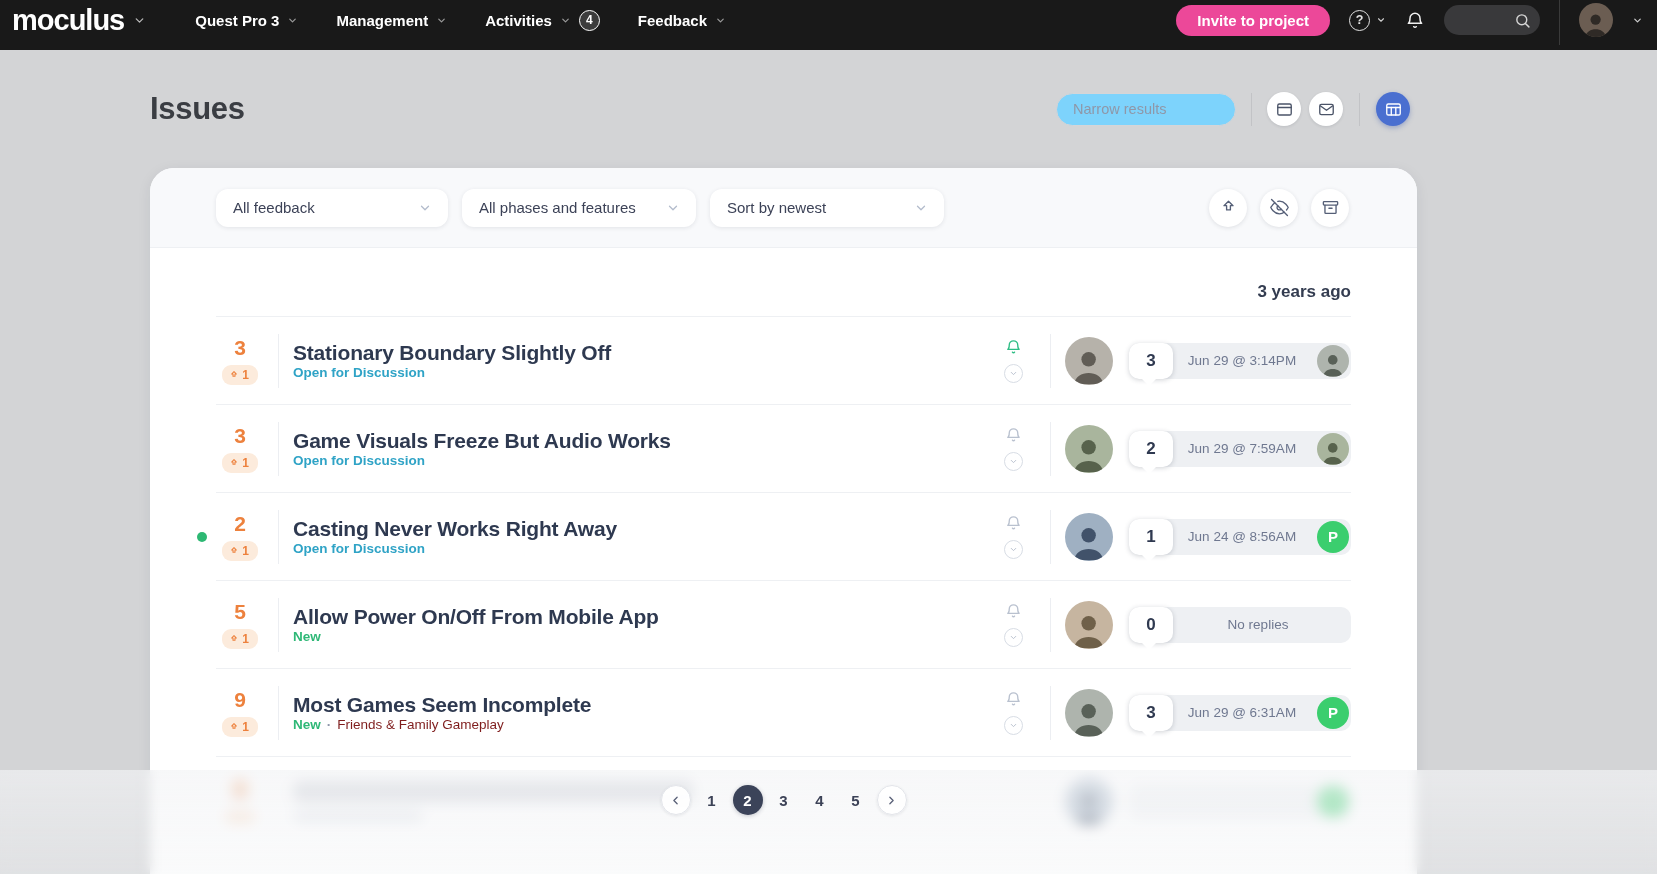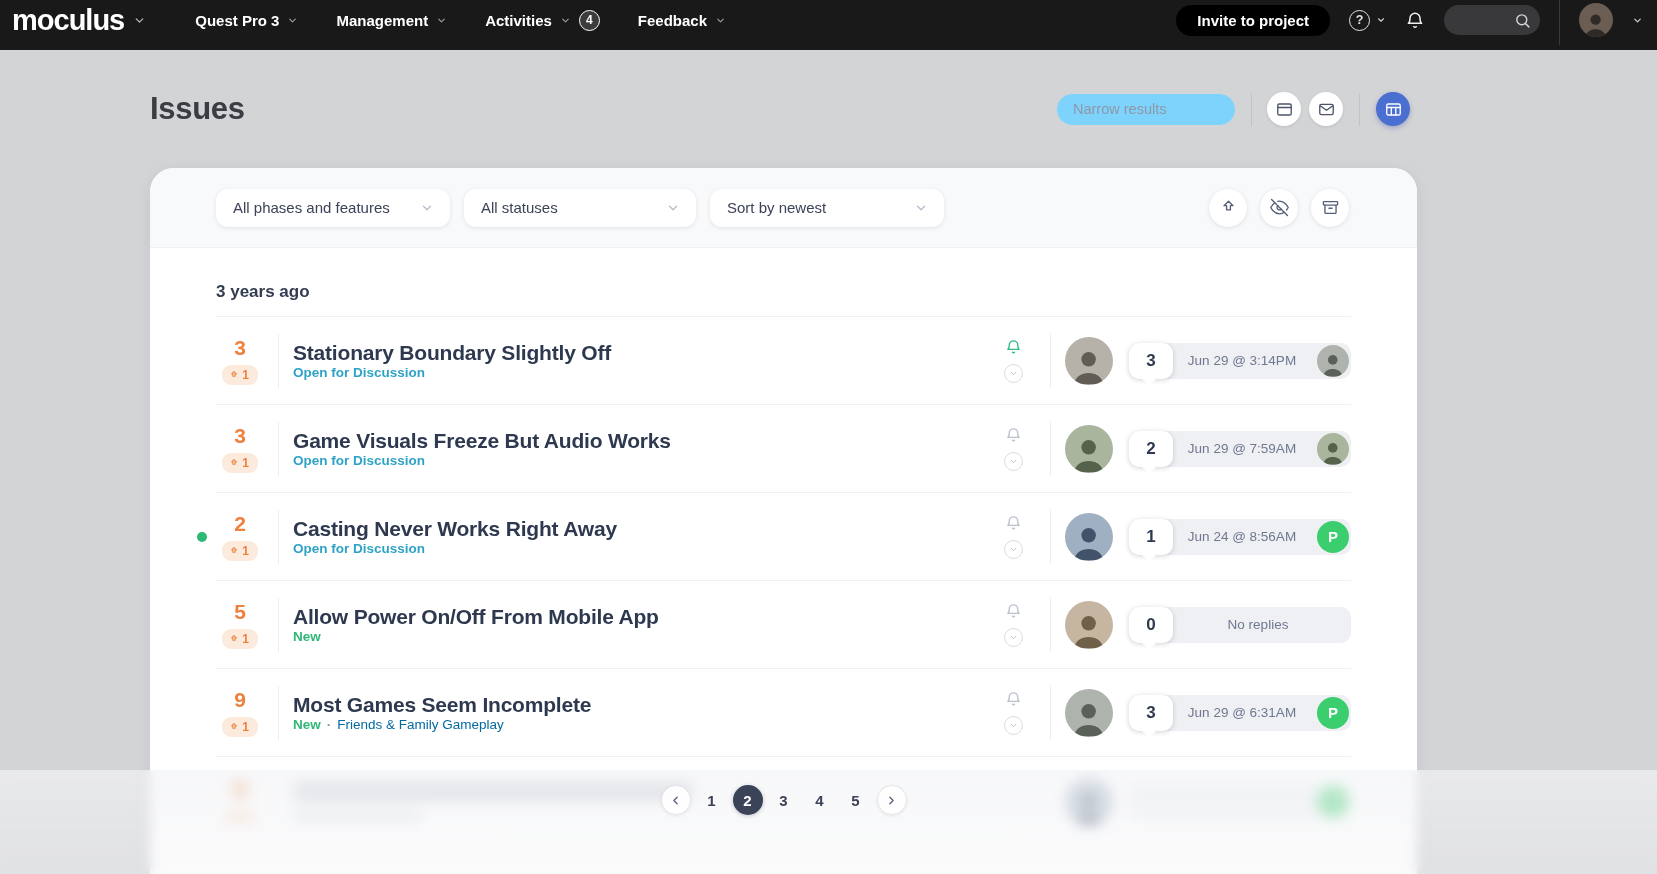--- a/index.html
+++ b/index.html
@@ -18,21 +18,21 @@
   .logo-wrap { display:flex; align-items:center; gap:9px; cursor:pointer; }
   .logo { color:#fff; font-size:29px; font-weight:700; letter-spacing:-1px; line-height:1; }
   .nav-chev { color:#b9b9b9; }
   .nav-items { display:flex; align-items:center; margin-left:30px; }
   .nav-item { display:flex; align-items:center; gap:8px; color:#fff;
     font-size:15px; font-weight:700; padding:0 19px; cursor:pointer; height:50px; }
   .nav-badge { width:21px; height:21px; border-radius:50%; border:1.5px solid #fff;
     background:#3c3c3c; color:#fff; font-size:12px; font-weight:700;
     display:grid; place-items:center; }
   .topnav-right { margin-left:auto; display:flex; align-items:center; gap:19px; }
-  .invite-btn { background:#000000; color:#fff; border:none; height:31px;
+  .invite-btn { background:#ec4899; color:#fff; border:none; height:31px;
     padding:0 21px; border-radius:16px; font-size:15px; font-weight:700;
     font-family:inherit; cursor:pointer; }
   .help-wrap { display:flex; align-items:center; gap:6px; cursor:pointer; }
   .help-circle { width:21px; height:21px; border-radius:50%; border:1.6px solid #e3e3e3;
     color:#e3e3e3; display:grid; place-items:center; font-size:12.5px; font-weight:700; }
   .help-circle::before { content:"?"; }
   .icon-btn-dark { color:#f0f0f0; background:none; border:none; cursor:pointer; padding:0; }
   .top-search { width:96px; height:30px; border-radius:15px; background:#39393b;
     display:flex; align-items:center; justify-content:flex-end; padding:0 9px; }
   .top-search input { background:transparent; border:none; outline:none; width:60px;
@@ -74,39 +74,39 @@
     font-size:15px; color:#3c4257; cursor:pointer; font-family:inherit; }
   .select-pill .chev { color:#b3bccc; }
   .w1{width:232px;} .w2{width:234px;} .w3{width:232px;} .w4{width:234px;margin-right:0;}
   .filter-actions { margin-left:auto; display:flex; gap:13px; }
   .round-btn { width:38px; height:38px; border-radius:50%; background:#fff; border:none;
     display:grid; place-items:center; color:#555f77; cursor:pointer;
     box-shadow:0 1px 4px rgba(30,40,60,.12); }
 
   
   .list { padding:0 66px; }
-  .group-label { margin-top:34px; font-size:17px; font-weight:700; color:#333c50; }
+  .group-label { margin-top:34px; font-size:17px; font-weight:700; color:#333c50;text-align:right; }
   .group-divider { height:1px; background:#eef0f3; margin-top:14px; }
   .row { display:flex; align-items:center; height:88px; border-bottom:1px solid #eef0f3;
     position:relative; }
   .row.unread::before { content:""; position:absolute; left:-19px; top:50%;
     margin-top:-5px; width:10px; height:10px; border-radius:50%; background:#2db873; }
   .vote { width:48px; display:flex; flex-direction:column; align-items:center; gap:5px; }
   .vote-num { font-size:21px; font-weight:700; color:#ed813d; }
   .vote-pill { display:flex; align-items:center; gap:3px; background:#fcebdc;
     color:#ed813d; font-size:12px; font-weight:700; border-radius:9px;
     padding:3px 9px 3px 7px; border:none; cursor:pointer; font-family:inherit; }
   .vote-pill svg { color:#ed813d; }
   .vdiv { width:1px; height:54px; background:#eceef2; margin:0 14px; }
   .row-main { display:flex; flex-direction:column; cursor:pointer; }
   .row-title { font-size:21px; font-weight:600; color:#2e3950; letter-spacing:-0.2px; }
   .row-status { font-size:13.5px; font-weight:700; }
   .st-discussion { color:#2fa3c6; }
   .st-new { color:#2fb877; }
-  .status-extra { color:#0369a1; font-weight:500; }
+  .status-extra { color:#7f1d1d; font-weight:500; }
   .dot-sep::before { content:"\00b7"; margin:0 6px; color:#8c94a8; font-weight:700; }
   .row-right { margin-left:auto; display:flex; align-items:center; }
   .notify-col { display:flex; flex-direction:column; align-items:center; gap:9px;
     margin-right:13px; }
   .bell-btn { background:none; border:none; padding:0; cursor:pointer; color:#b9c1cf; }
   .bell-btn.bell-on { color:#2ebd85; }
   .seen-btn { width:19px; height:19px; border-radius:50%; border:1.5px solid #d8dde5;
     background:none; display:grid; place-items:center; color:#b9c1cf; cursor:pointer; padding:0; }
   .avatar-lg { width:48px; height:48px; }
   .tone-a { background:#b6b2aa; color:#615d56; }
@@ -269,30 +269,30 @@
             <line x1="14.9" y1="9.5" x2="14.9" y2="19"></line>
           </svg>
         </span>
     </button>
   </div>
 </div>
 
 <main class="card">
 
   <div class="filter-bar">
+    <button class="select-pill w1">
+      <span>All feedback</span>
+      <span class="chev">
+          <svg width="14" height="14" viewBox="0 0 24 24" fill="none" stroke="currentColor" stroke-width="2.2" stroke-linecap="round" stroke-linejoin="round">
+            <polyline points="6 9 12 15 18 9"></polyline>
+          </svg>
+        </span>
+    </button>
     <button class="select-pill w2">
       <span>All phases and features</span>
-      <span class="chev">
-          <svg width="14" height="14" viewBox="0 0 24 24" fill="none" stroke="currentColor" stroke-width="2.2" stroke-linecap="round" stroke-linejoin="round">
-            <polyline points="6 9 12 15 18 9"></polyline>
-          </svg>
-        </span>
-    </button>
-    <button class="select-pill w3">
-      <span>All statuses</span>
       <span class="chev">
           <svg width="14" height="14" viewBox="0 0 24 24" fill="none" stroke="currentColor" stroke-width="2.2" stroke-linecap="round" stroke-linejoin="round">
             <polyline points="6 9 12 15 18 9"></polyline>
           </svg>
         </span>
     </button>
     <button class="select-pill w4">
       <span>Sort by newest</span>
       <span class="chev">
           <svg width="14" height="14" viewBox="0 0 24 24" fill="none" stroke="currentColor" stroke-width="2.2" stroke-linecap="round" stroke-linejoin="round">

